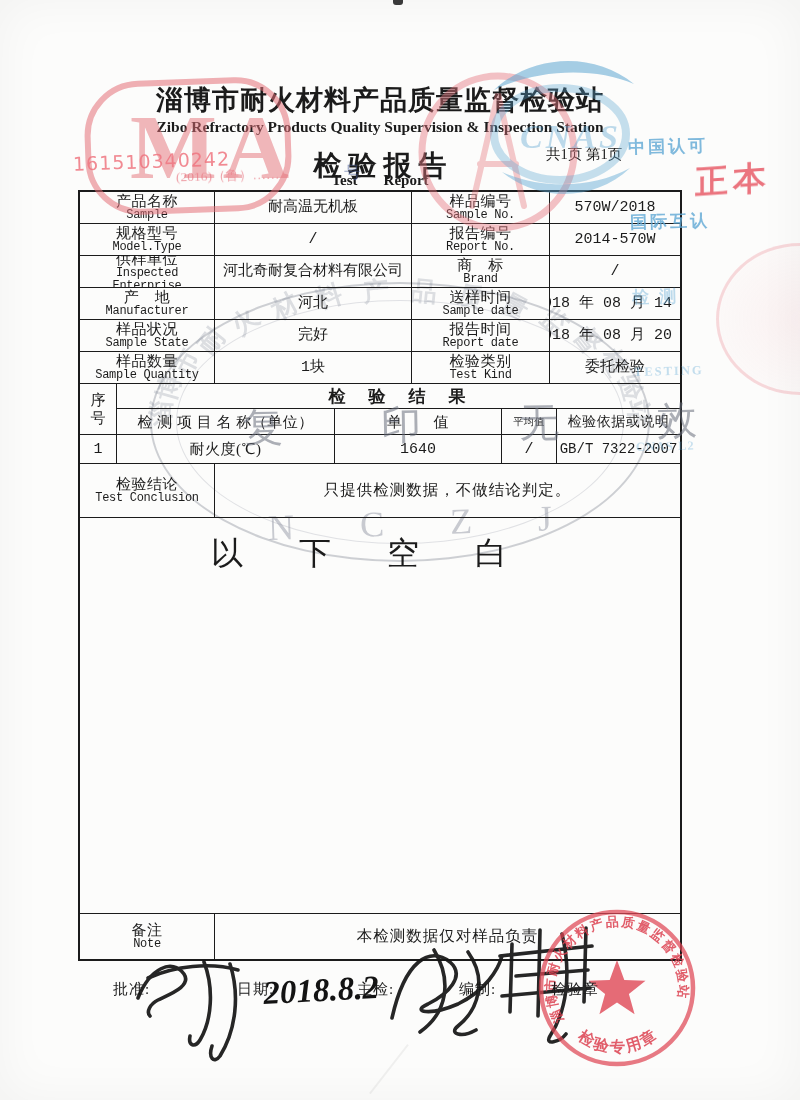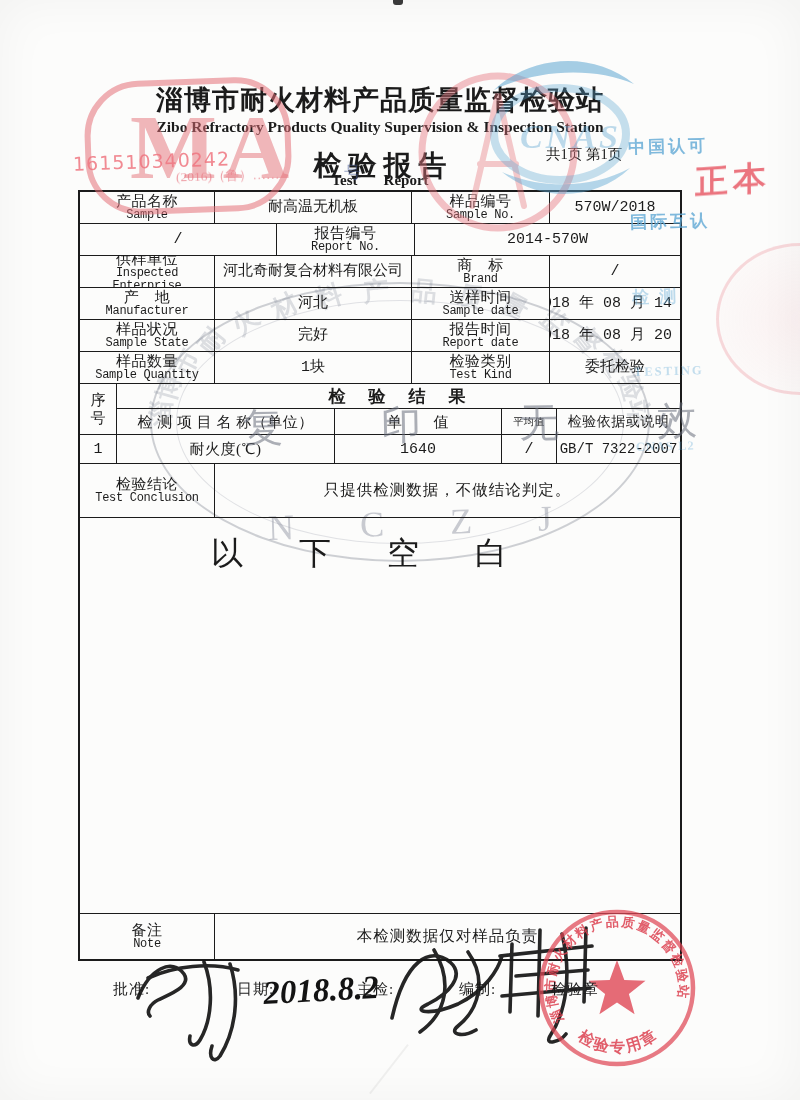--- a/index.html
+++ b/index.html
@@ -130,20 +130,24 @@
       <div class="cell c3">
           <span class="lc">样品编号</span>
           <span class="le">Sample No.</span>
         </div>
       <div class="cell c4">
           <span class="val">570W/2018</span>
         </div>
     </div>
 
     <div class="row irow">
+      <div class="cell c1">
+          <span class="lc">规格型号</span>
+          <span class="le">Model.Type</span>
+        </div>
       <div class="cell c2">
           <span class="val">/</span>
         </div>
       <div class="cell c3">
           <span class="lc">报告编号</span>
           <span class="le">Report No.</span>
         </div>
       <div class="cell c4">
           <span class="val">2014-570W</span>
         </div>

